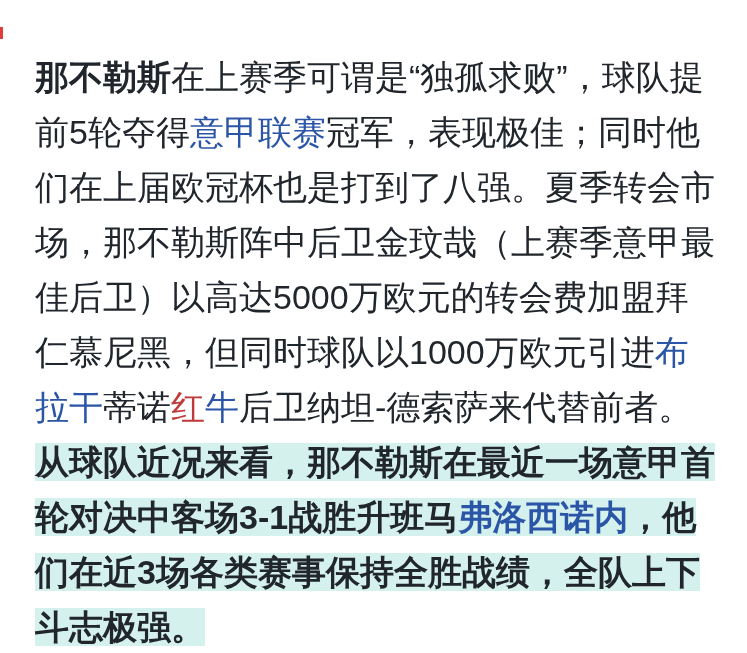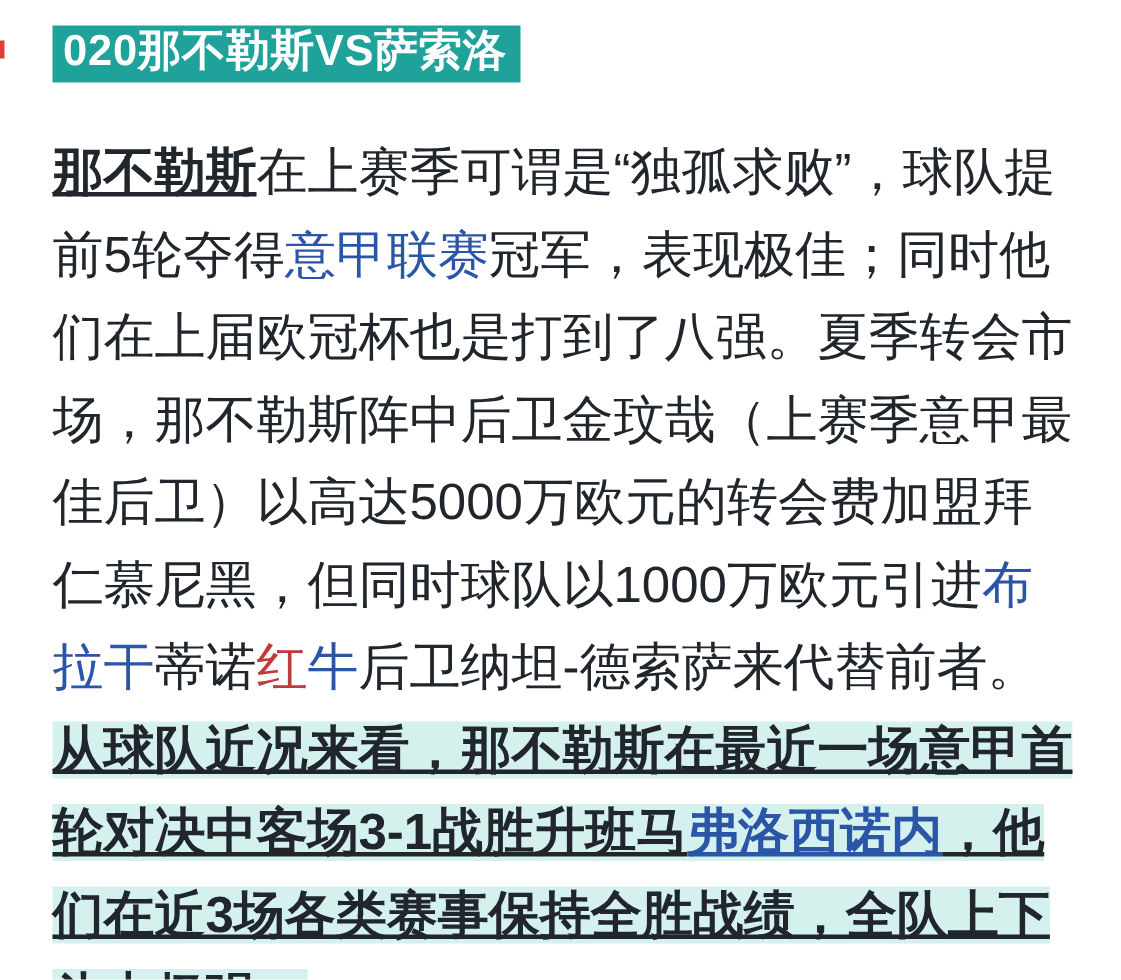--- a/index.html
+++ b/index.html
@@ -50,27 +50,26 @@
   }
   .article{
     margin-top:33px;
     font-size:34px;
     line-height:55px;
     color:var(--body-text);
     text-align:left;
     word-break:break-all;
     overflow-wrap:break-word;
   }
-  .article span.seg-bold{font-weight:700;text-decoration:underline;}
+  .article span.seg-bold{font-weight:700;}
   .article span.seg-link{color:var(--link-blue);}
   .article span.seg-red{color:var(--accent-red);}
   .article span.seg-highlight{background:var(--highlight-cyan);text-align:center;}
 </style>
 </head>
 <body>
 
 <div class="page">
   <div class="red-marker"></div>
   <div class="content">
-    <div class="section-header">020那不勒斯VS萨索洛</div>
     <div class="article"><span class="seg-bold">那不勒斯</span><span class="">在上赛季可谓是“独孤求败”，球队提前5轮夺得</span><span class="seg-link">意甲联赛</span><span class="">冠军，表现极佳；同时他们在上届欧冠杯也是打到了八强。夏季转会市场，那不勒斯阵中后卫金玟哉（上赛季意甲最佳后卫）以高达5000万欧元的转会费加盟拜仁慕尼黑，但同时球队以1000万欧元引进</span><span class="seg-link">布拉干</span><span class="">蒂诺</span><span class="seg-red">红</span><span class="seg-link">牛</span><span class="">后卫纳坦-德索萨来代替前者。</span><span class="seg-bold seg-highlight">从球队近况来看，那不勒斯在最近一场意甲首轮对决中客场3-1战胜升班马</span><span class="seg-bold seg-link seg-highlight">弗洛西诺内</span><span class="seg-bold seg-highlight">，他们在近3场各类赛事保持全胜战绩，全队上下斗志极强。</span></div>
   </div>
 </div>
 
 </body></html>

